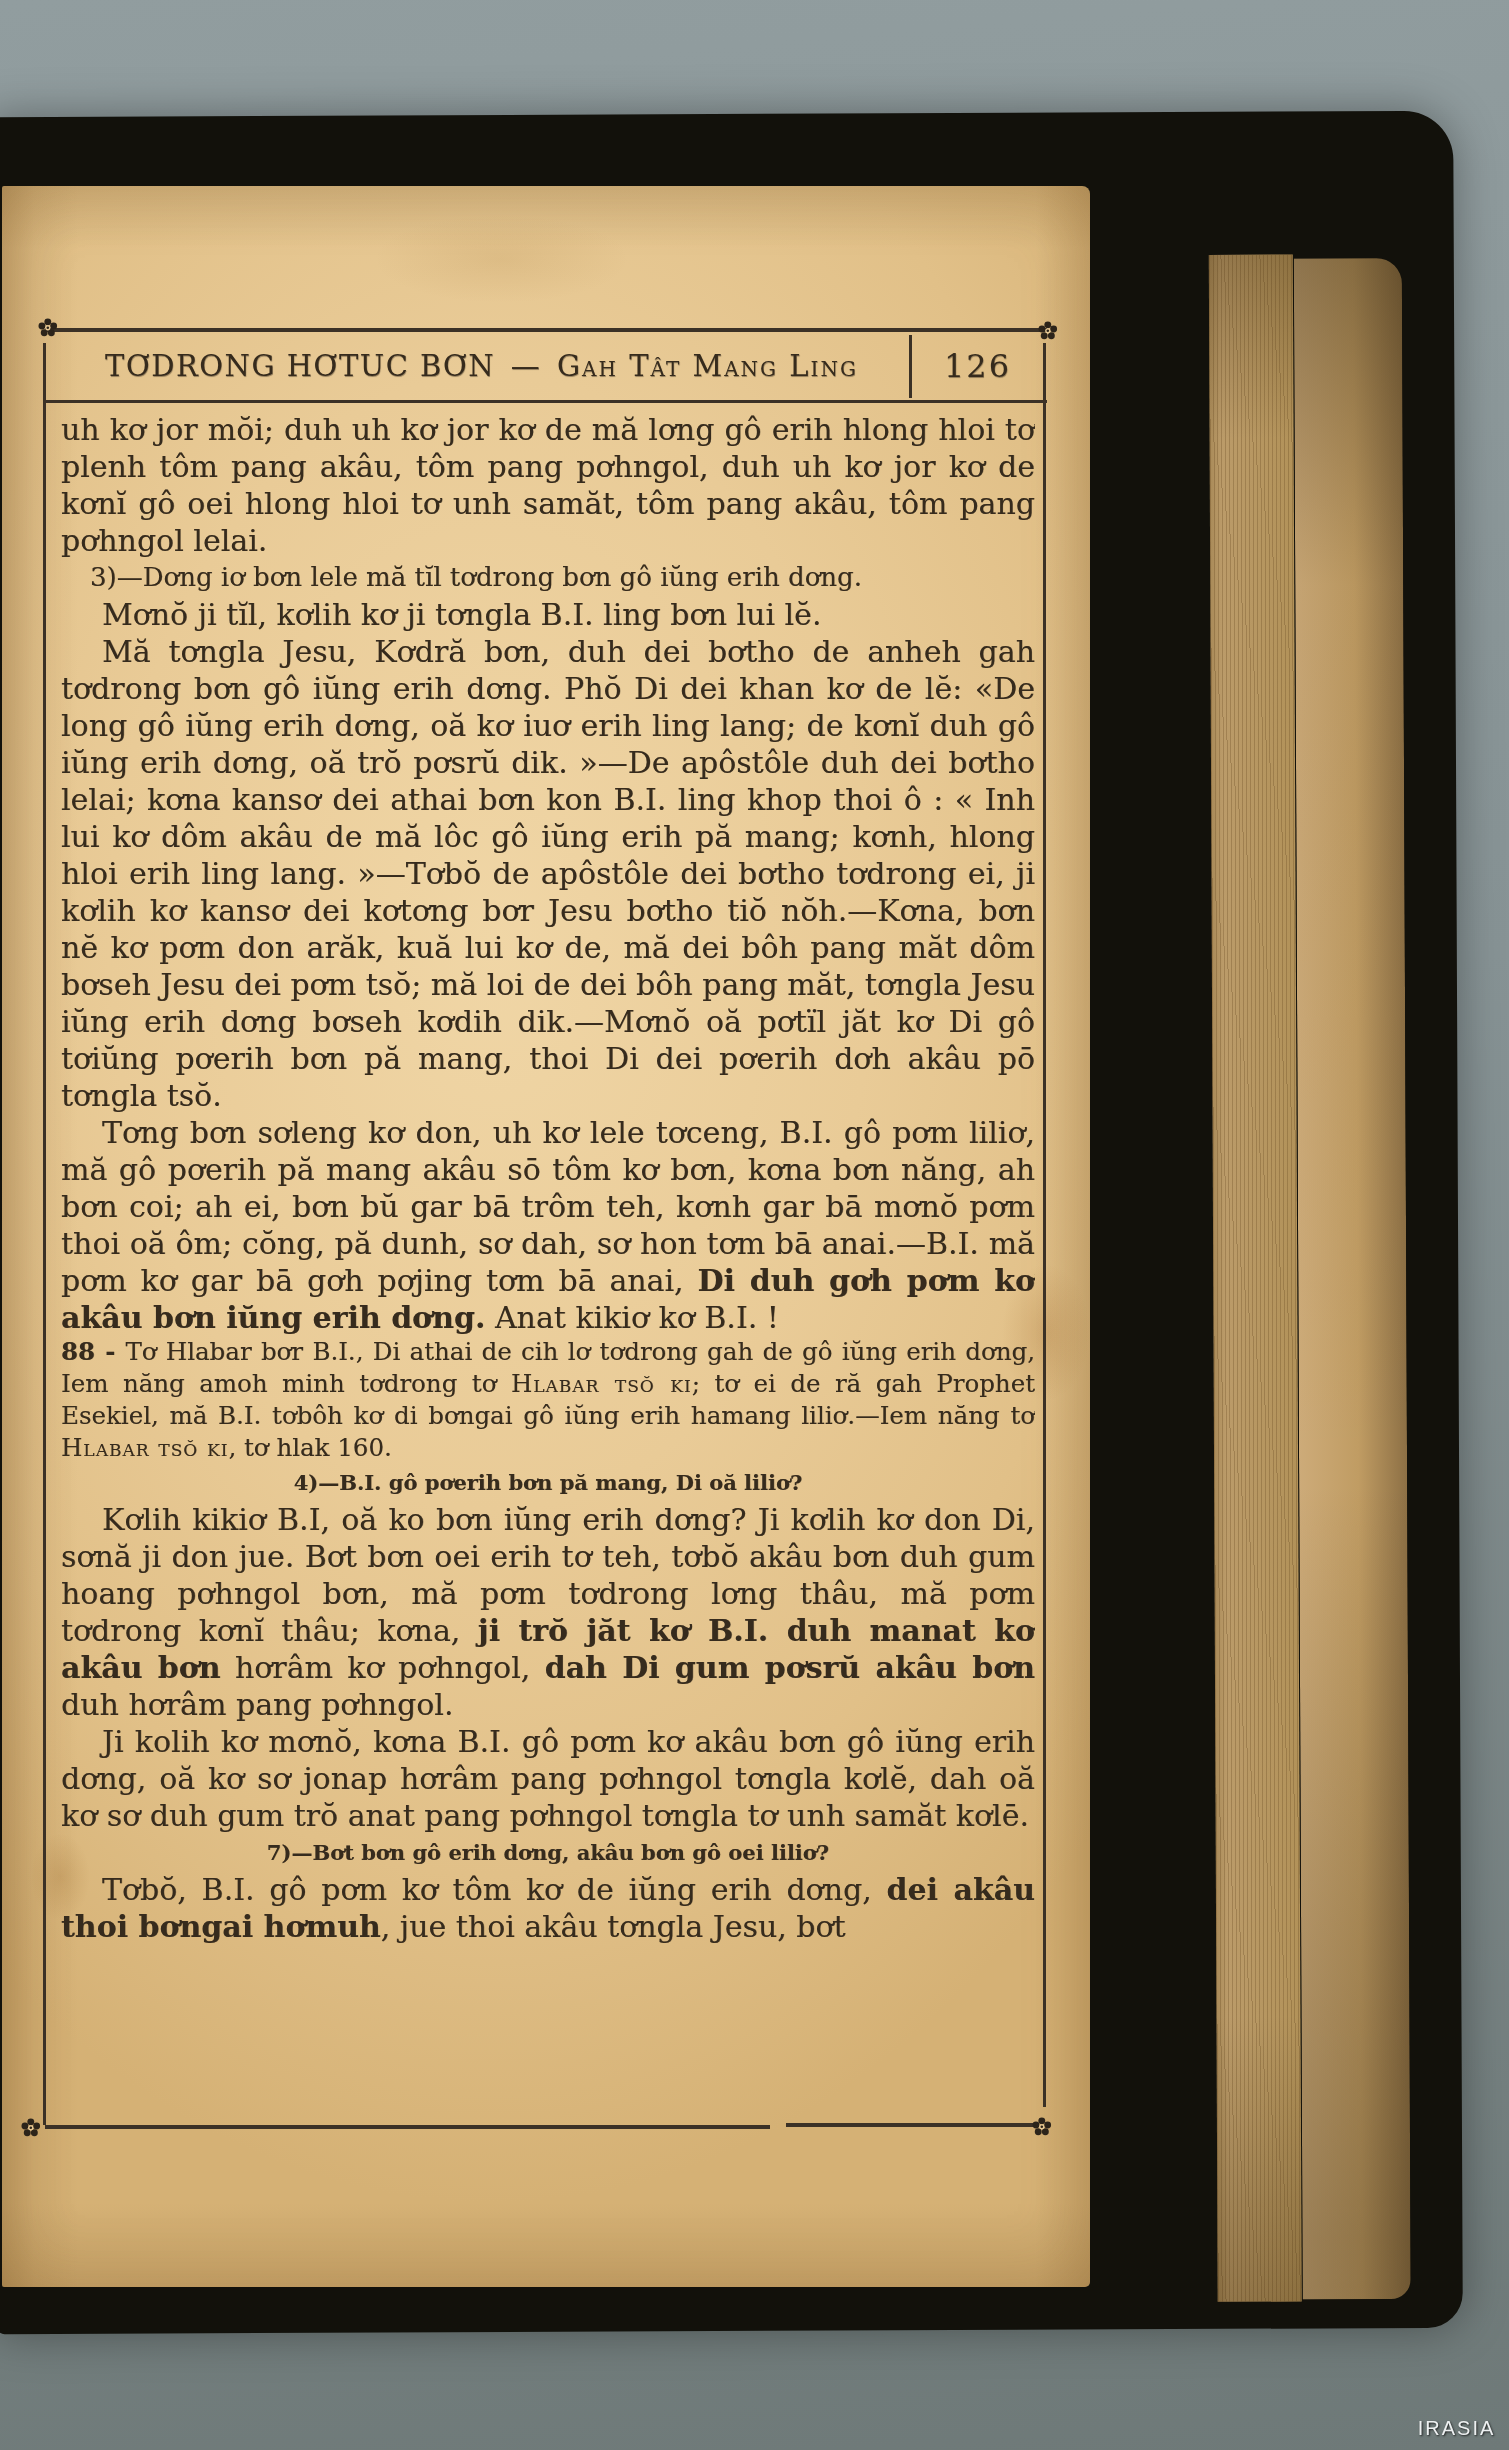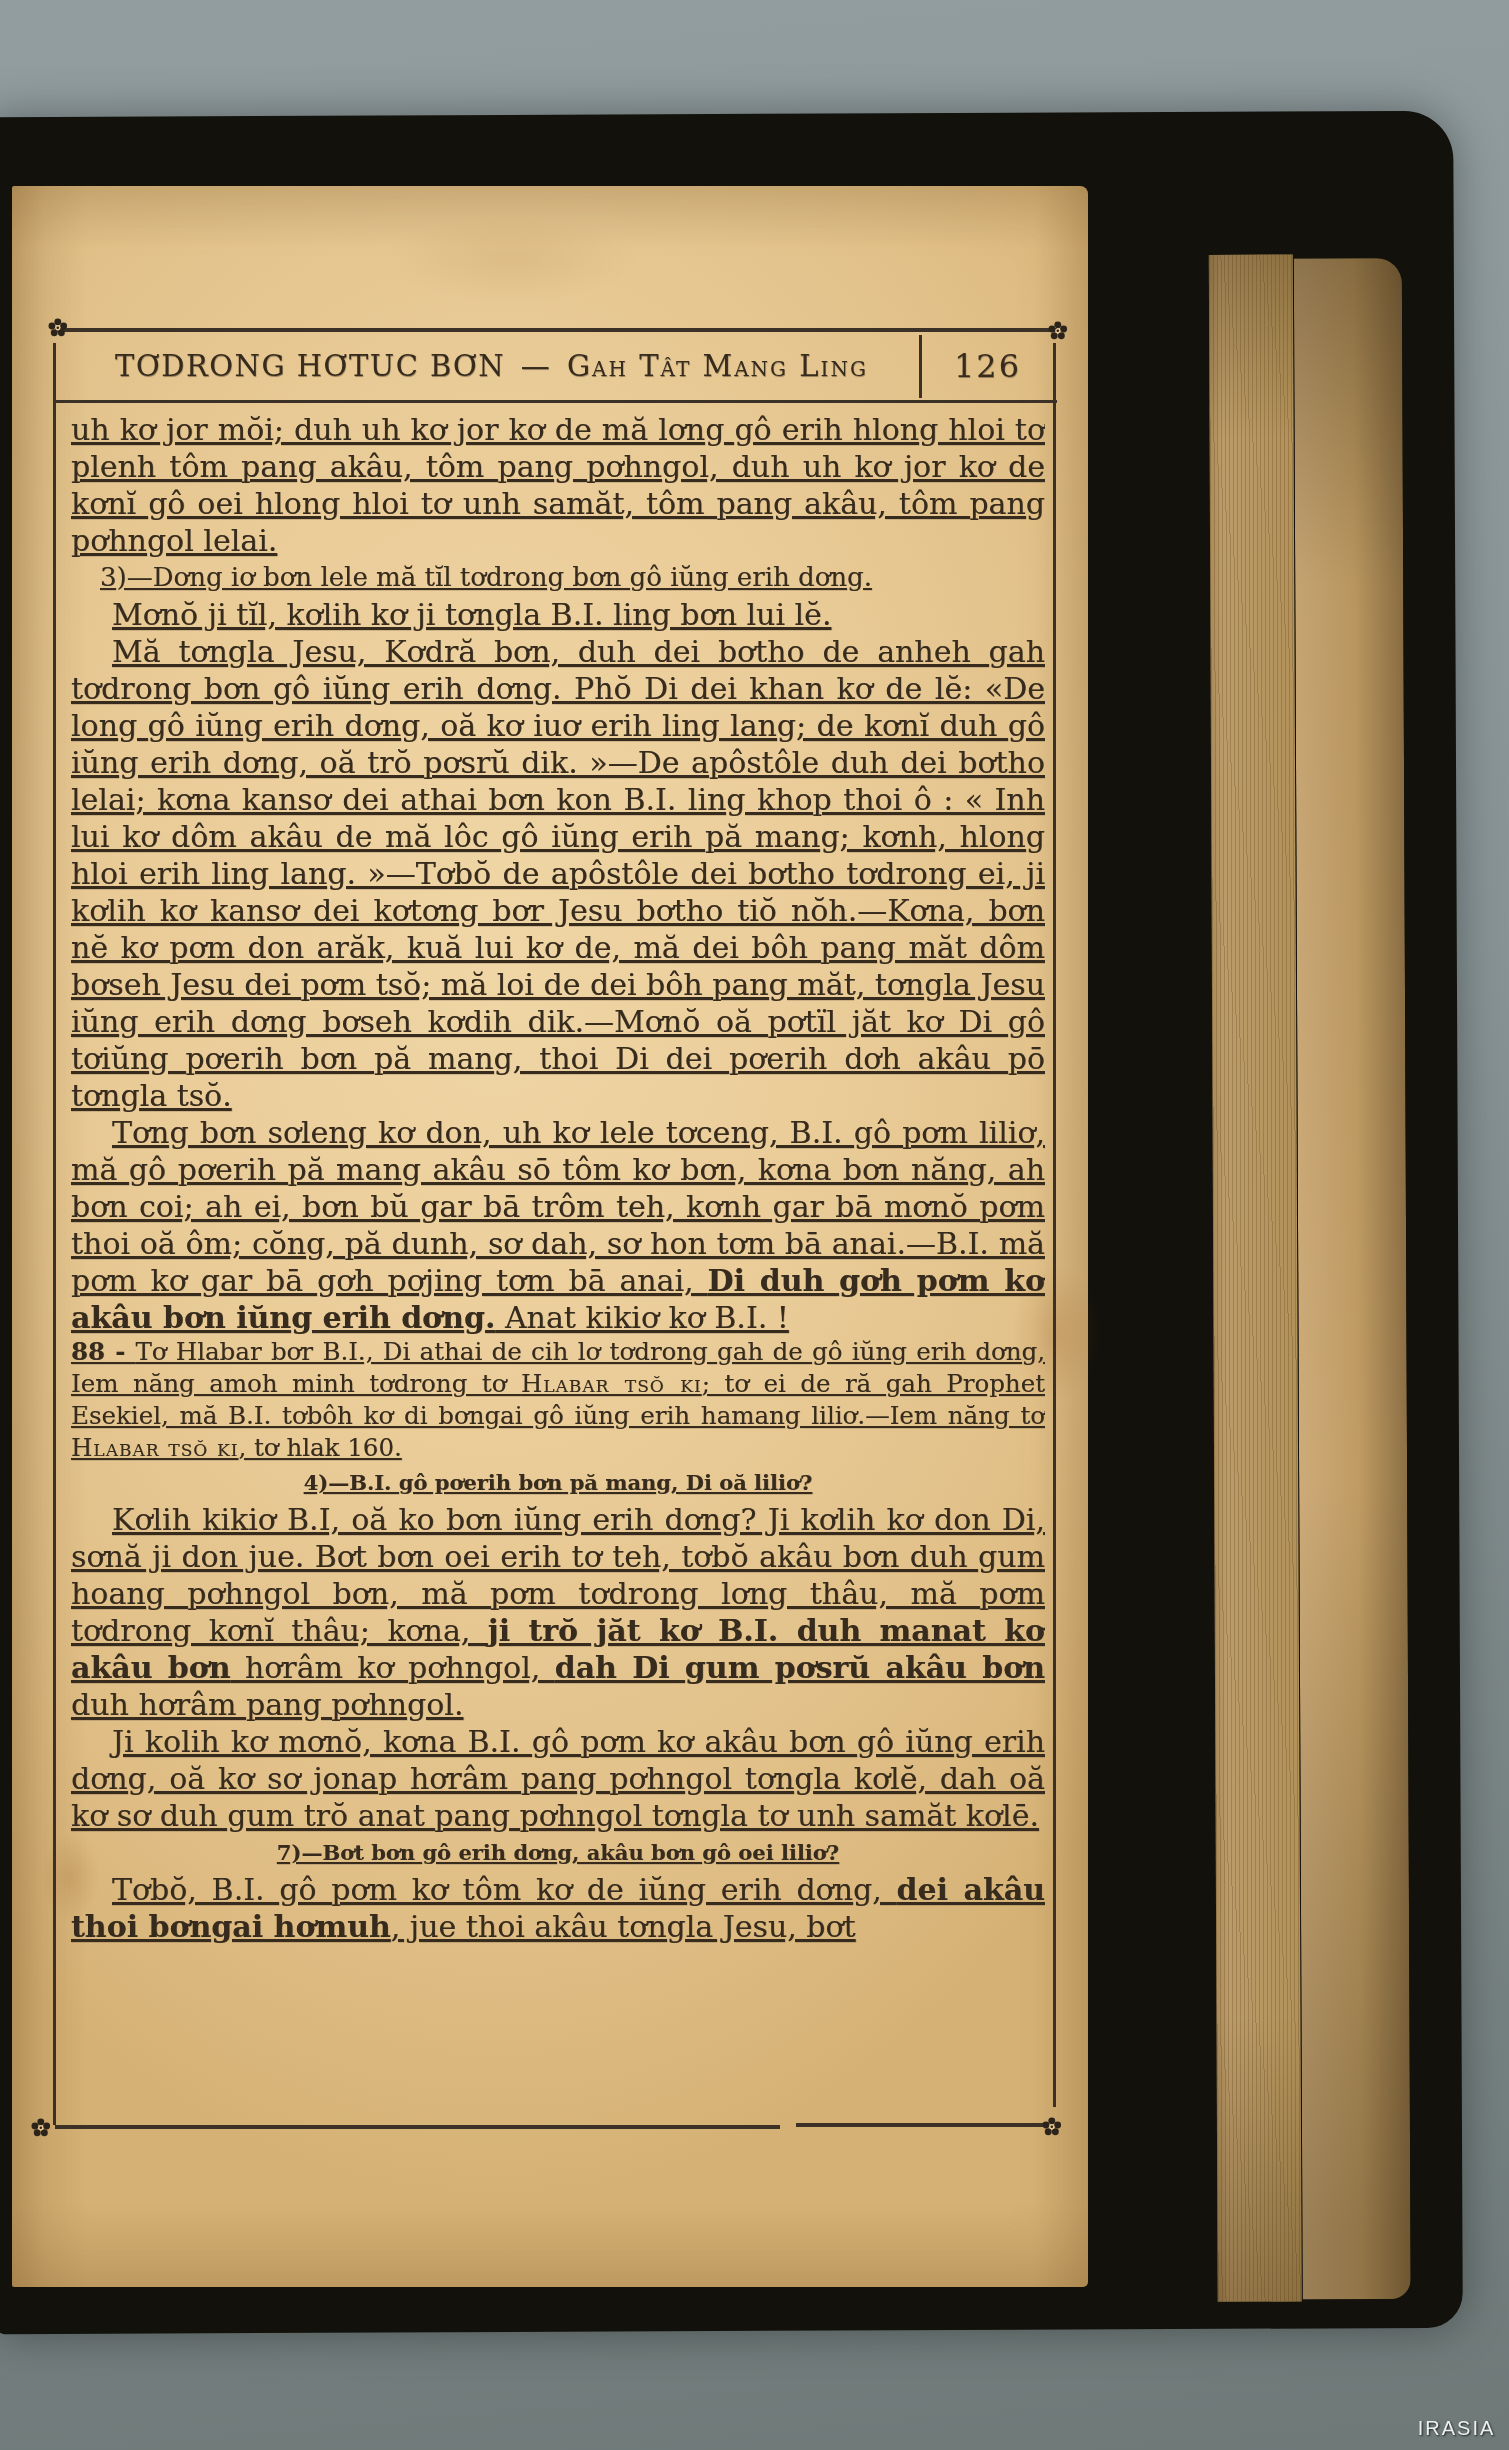--- a/index.html
+++ b/index.html
@@ -28,30 +28,31 @@
   }
   .pages-inner{
     position:absolute;left:1306px;top:147px;width:108px;height:2041px;
     border-radius:0 25.5px 19.6px 0;
     background:
       linear-gradient(180deg, rgba(40,28,8,.38) 0%, rgba(40,28,8,.05) 16%, rgba(40,28,8,0) 60%, rgba(40,28,8,.30) 97%),
       linear-gradient(90deg,#cdab79 0%, #c09c63 55%, #8d7045 100%);
   }
   
   .page{
-    position:absolute;left:12px;top:186px;width:1076px;height:2101px;
+    position:absolute;left:2px;top:186px;width:1076px;height:2101px;
     border-radius:2px 7.8px 4.9px 2px;
     background:
       linear-gradient(90deg, rgba(120,85,40,.30) 0%, rgba(120,85,40,.10) 3%, rgba(120,85,40,0) 7%),
       linear-gradient(270deg, rgba(120,85,40,.22) 0%, rgba(120,85,40,0) 5%),
       linear-gradient(0deg, rgba(120,85,40,.20) 0%, rgba(120,85,40,0) 4%),
       linear-gradient(180deg, rgba(100,70,30,.16) 0%, rgba(100,70,30,0) 3%),
       radial-gradient(ellipse 78% 60% at 45% 36%, #f0d6a6 0%, var(--paper,#e9cb97) 45%, #e1c088 74%, #d5b175 100%);
     box-shadow:inset 0 0 69px rgba(150,110,50,0.22);
     color:var(--ink,#362b1d);
+    padding-left:12px;
   }
   .stain{position:absolute;border-radius:50%;pointer-events:none;}
   .stain.s1{left:1000px;top:1078px;width:88px;height:137px;background:radial-gradient(closest-side, rgba(150,95,35,.22), rgba(150,95,35,0));}
   .stain.s2{left:29px;top:1647px;width:59px;height:88px;background:radial-gradient(closest-side, rgba(140,90,30,.20), rgba(140,90,30,0));}
   .stain.s3{left:372px;top:29px;width:255px;height:88px;background:radial-gradient(closest-side, rgba(150,105,40,.12), rgba(150,105,40,0));}
   
   .rule{position:absolute;background:#3b3126;}
   .rule-top{left:43px;top:142px;width:1002px;height:3.9px;}
   .rule-header{left:43px;top:214px;width:1002px;height:2.9px;}
   .line-left{left:41px;top:157px;width:2.9px;height:1782px;}
@@ -78,21 +79,21 @@
     display:flex;align-items:center;justify-content:center;
     font-size:32px;letter-spacing:2px;
     text-shadow:0.5px 0.5px 0.7px rgba(54,43,29,.45);
   }
   
   .text-area{
     position:absolute;left:59px;top:225px;width:974px;height:1711px;
     overflow:hidden;text-align:justify;
     text-shadow:0.4px 0.4px 0.6px rgba(54,43,29,.42);
   }
-  .text-area p{margin:0;text-decoration:underline;}
+  .text-area p{margin:0;}
   .para{font-size:30px;line-height:37px;text-indent:41px;}
   .para.noindent{text-indent:0;}
   .h-left{font-size:26px;line-height:37px;text-indent:29px;margin:12.7px 0;}
   .h-center{font-size:21px;line-height:37px;font-weight:bold;text-align:center;text-indent:0;margin:20.6px 0;}
   .footnote{font-size:24.5px;line-height:32px;text-indent:0;margin:10.8px 0 7.8px;}
   .seg.b{font-weight:bold;}
   .seg.sc{font-variant:small-caps;letter-spacing:1px;}
   
   .watermark{
     position:absolute;right:13.7px;bottom:9.8px;

